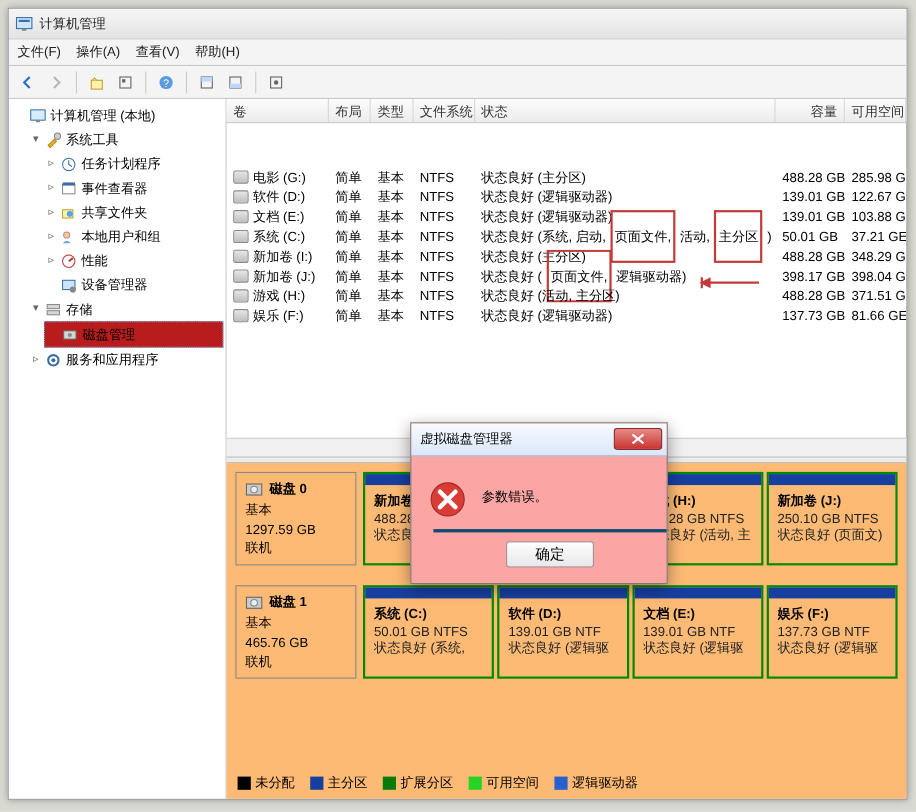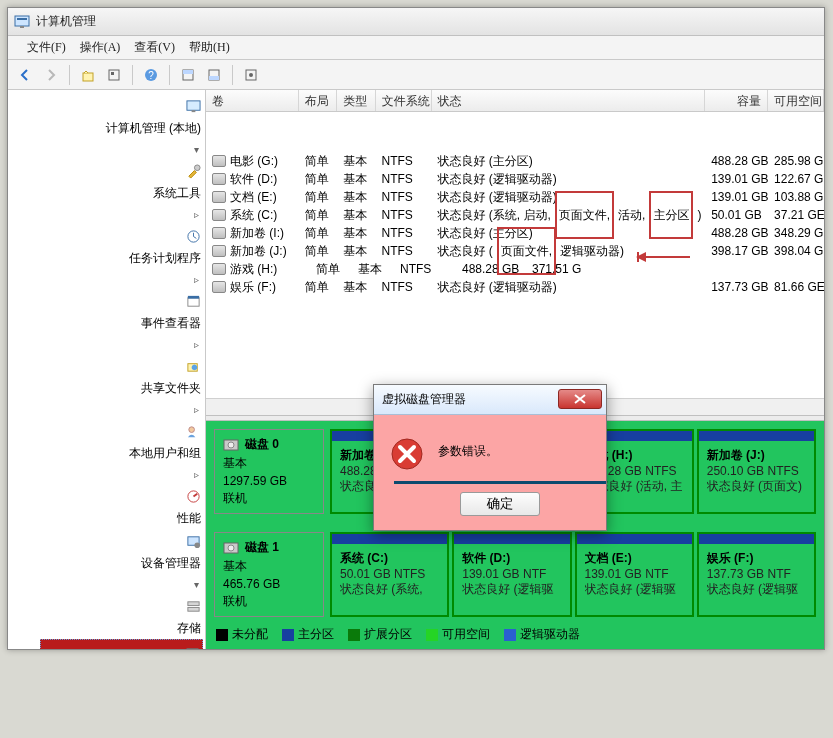--- a/index.html
+++ b/index.html
@@ -1,31 +1,31 @@
 <!DOCTYPE html>
 <html><head>
 <meta charset="utf-8">
 <style>
   * { box-sizing: border-box; margin: 0; padding: 0; }
   body { font-family: "Microsoft YaHei", "SimSun", Tahoma, sans-serif; font-size: 12px; background: #d9d9d2; width: 833px; height: 738px; overflow: hidden; position: relative; }
-  .window { position: absolute; left: 7px; top: 7px; width: 818px; height: 643px; background: #fff; border: 1px solid #888; box-shadow: 0 0 6px rgba(0,0,0,0.3); display: flex; flex-direction: column; }
+  .window { position: absolute; left: 7px; top: 7px; width: 818px; height: 720px; background: #fff; border: 1px solid #888; box-shadow: 0 0 6px rgba(0,0,0,0.3); display: flex; flex-direction: column; }
   .titlebar { height: 28px; background: linear-gradient(#f6f6f6, #e3e3e3); display: flex; align-items: center; padding: 0 6px; border-bottom: 1px solid #c0c0c0; }
   .titlebar .ticon { width: 16px; height: 16px; margin-right: 6px; }
   .titlebar span.title-text { color: #222; }
-  .menubar { height: 24px; display: flex; align-items: center; gap: 14px; padding: 0 19px; border-bottom: 1px solid #c9c9c9; background: #f4f4f4; font-family: Liberation Serif, serif; }
+  .menubar { height: 24px; display: flex; align-items: center; gap: 14px; padding: 0 8px; border-bottom: 1px solid #c9c9c9; background: #f4f4f4; }
   .menubar span { color: #222; cursor: default; }
   .toolbar { height: 30px; display: flex; align-items: center; gap: 4px; padding: 0 6px; background: #f4f4f4; border-bottom: 1px solid #c9c9c9; }
   .toolbar .tbtn { width: 22px; height: 22px; border: 1px solid transparent; display: flex; align-items: center; justify-content: center; border-radius: 2px; }
   .toolbar .sep { width: 1px; height: 20px; background: #c9c9c9; margin: 0 3px; }
   .body { flex: 1; display: flex; min-height: 0; }
   .tree { width: 198px; border-right: 1px solid #c9c9c9; padding: 4px 2px; overflow: auto; background: #fff; }
   .tree ul { list-style: none; padding-left: 14px; }
   .tree > ul { padding-left: 2px; }
   .tree li { white-space: nowrap; line-height: 20px; }
-  .tree li > .row { display: flex; align-items: flex-end; gap: 4px; padding: 1px 2px; flex-direction: column; }
+  .tree li > .row { display: flex; align-items: center; gap: 4px; padding: 1px 2px; }
   .tree .twisty { width: 9px; display: inline-block; text-align: center; color: #666; font-size: 10px; }
   .tree .ticon { width: 15px; height: 15px; flex: none; }
   .tree .sel { background: #b91c1c; border: 1px dotted #6aa2de; }
   .right { flex: 1; display: flex; flex-direction: column; min-width: 0; position: relative; }
   .listhdr { display: flex; height: 22px; background: linear-gradient(#fcfcfc,#ececec); border-bottom: 1px solid #c9c9c9; }
   .listhdr .col { padding: 3px 6px; border-right: 1px solid #d6d6d6; color: #333; white-space: nowrap; overflow: hidden; }
   .listbody { height: 246px; overflow: auto; margin-top: 40px; }
   .listbody .row { display: flex; height: 18px; align-items: center; }
   .listbody .row:nth-child(odd){ background:#fff; }
   .listbody .cell { padding: 0 6px; white-space: nowrap; overflow: hidden; display: flex; align-items: center; gap: 4px; }
@@ -35,21 +35,21 @@
   .col-type { width: 42px; }
   .col-fs  { width: 62px; }
   .col-stat{ width: 310px; position: relative; }
   .col-cap { width: 70px; text-align: right; }
   .col-free{ width: 62px; text-align: right; }
   .redbox { border: 2px solid #c33a3a; padding: 15px 2px; display: inline-block; line-height: 14px; }
   .arrow { position: relative; }
   .arrow svg { position: absolute; transform: translateY(-2px); }
   .hscroll { height: 17px; background: #f0f0f0; border-top: 1px solid #d0d0d0; }
   .split { height: 6px; background: #ececec; border-top: 1px solid #c0c0c0; border-bottom: 1px solid #c0c0c0; cursor: row-resize; }
-  .diskarea { flex: 1; overflow: auto; padding: 8px; background: #22c55e; }
+  .diskarea { flex: 1; overflow: auto; padding: 8px; background: #fdba74; }
   .diskrow { display: flex; gap: 6px; margin-bottom: 18px; }
   .diskinfo { width: 110px; border: 1px solid #888; padding: 6px 8px; display: flex; flex-direction: column; gap: 2px; }
   .diskinfo .diskname { font-weight: bold; display: flex; align-items: center; gap: 6px; }
   .disksvg { width: 16px; height: 14px; }
   .parts { flex: 1; display: flex; gap: 3px; }
   .part { border: 2px solid #008a00; flex: 1; display: flex; flex-direction: column; min-width: 0; }
   .part.primary { border-color: #008a00; }
   .part .phdr { height: 10px; background: #1c4aa9; }
   .part.primary .phdr { background: #173fa0; }
   .part .pbody { padding: 6px 8px; flex: 1; }
@@ -331,20 +331,21 @@
                 </svg>
               </span></div>
             <div class="cell col-cap">398.17 GB</div>
             <div class="cell col-free">398.04 G</div>
           </div>
           <div class="row">
             <div class="cell col-vol"><span class="vicon"></span>游戏 (H:)</div>
             <div class="cell col-lay">简单</div>
             <div class="cell col-type">基本</div>
             <div class="cell col-fs">NTFS</div>
+            <div class="cell col-stat">状态良好 (活动, 主分区)</div>
             <div class="cell col-cap">488.28 GB</div>
             <div class="cell col-free">371.51 G</div>
           </div>
           <div class="row">
             <div class="cell col-vol"><span class="vicon"></span>娱乐 (F:)</div>
             <div class="cell col-lay">简单</div>
             <div class="cell col-type">基本</div>
             <div class="cell col-fs">NTFS</div>
             <div class="cell col-stat">状态良好 (逻辑驱动器)</div>
             <div class="cell col-cap">137.73 GB</div>

